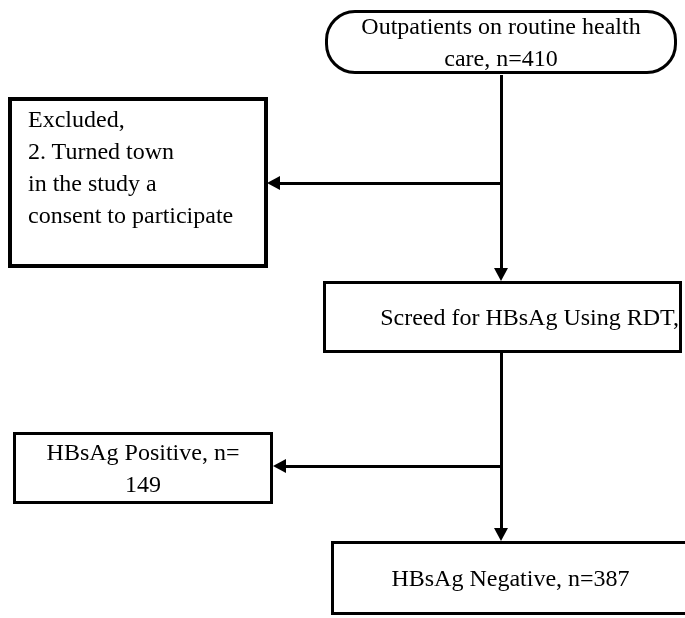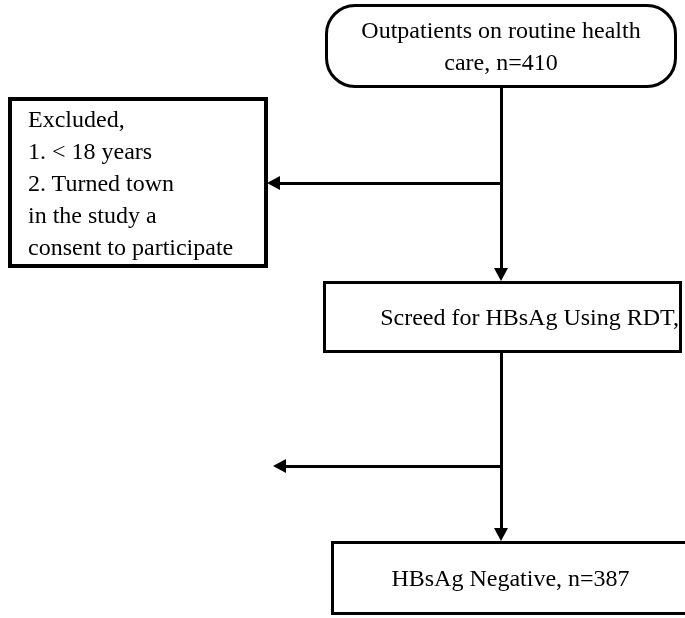--- a/index.html
+++ b/index.html
@@ -24,21 +24,21 @@
     display: flex;
     flex-direction: column;
     justify-content: center;
     text-align: center;
   }
   .box.left {
     text-align: left;
     padding: 2px 12px 16px 16px;
     line-height: 32px;
   }
-  .box-outpatients { left: 325px; top: 4px;   width: 352px; height: 84px; border-radius: 30px; }
+  .box-outpatients { left: 325px; top: 10px;   width: 352px; height: 64px; border-radius: 30px; }
   .box-excluded    { left: 8px;   top: 97px;  width: 260px; height: 171px; border-width: 4px; }
   .box-screened    { left: 323px; top: 281px; width: 359px; height: 72px; align-items: flex-end; }
   .box-positive    { left: 13px;  top: 432px; width: 260px; height: 72px; }
   .box-negative    { left: 323px; top: 541px; width: 359px; height: 74px; margin-left: 8px; }
 
   .line {
     position: absolute;
     background: #000000;
   }
   .vline-1 { left: 500px; top: 75px;  width: 3px; height: 194px; }
@@ -83,28 +83,31 @@
   <div class="line hline-2"></div>
   <div class="arrowhead arrow-left ah-left-2"></div>
 
   <div class="box center box-outpatients">
     <div>Outpatients on routine health</div>
     <div>care, n=410</div>
   </div>
 
   <div class="box left box-excluded">
     <div>Excluded,</div>
-    <div>1. &lt; 18 years</div>
     <div>2. Turned town</div>
     <div>in the study a</div>
     <div>consent to participate</div>
   </div>
 
   <div class="box center box-screened">
     <div>Screed for HBsAg Using RDT,</div>
   </div>
 
+  <div class="box center box-positive">
+    <div>HBsAg Positive, n=</div>
+    <div>149</div>
+  </div>
 
   <div class="box center box-negative">
     <div>HBsAg Negative, n=387</div>
   </div>
 
 </div>
 
 </body></html>

